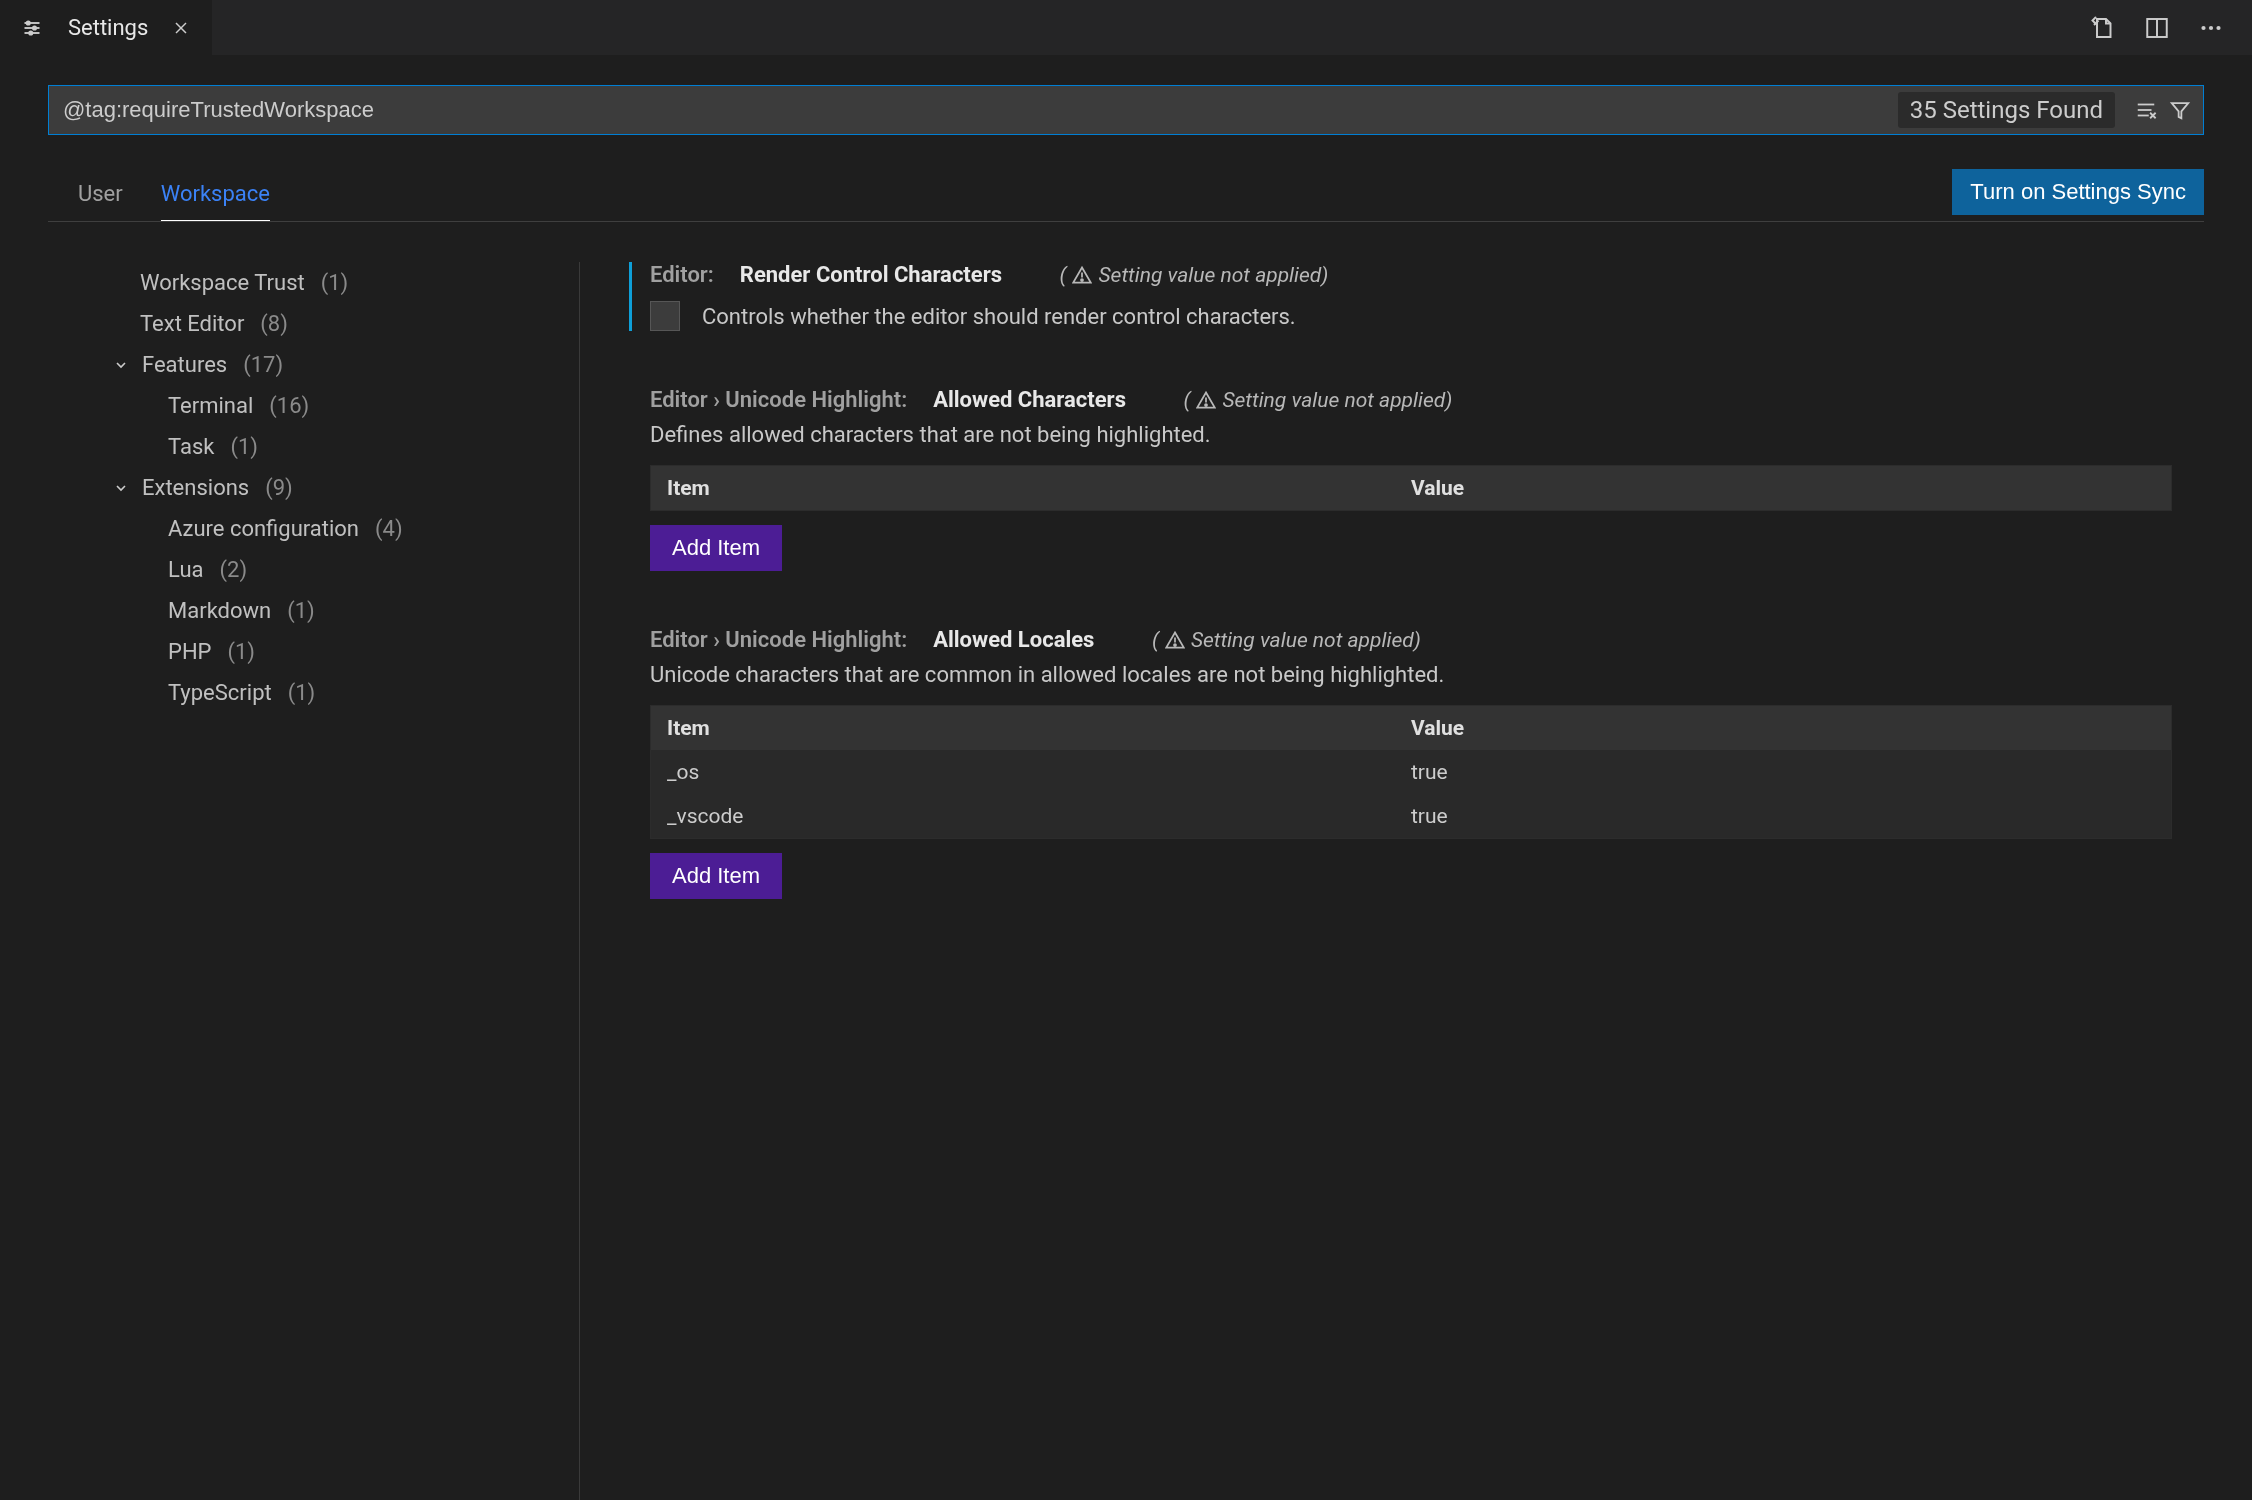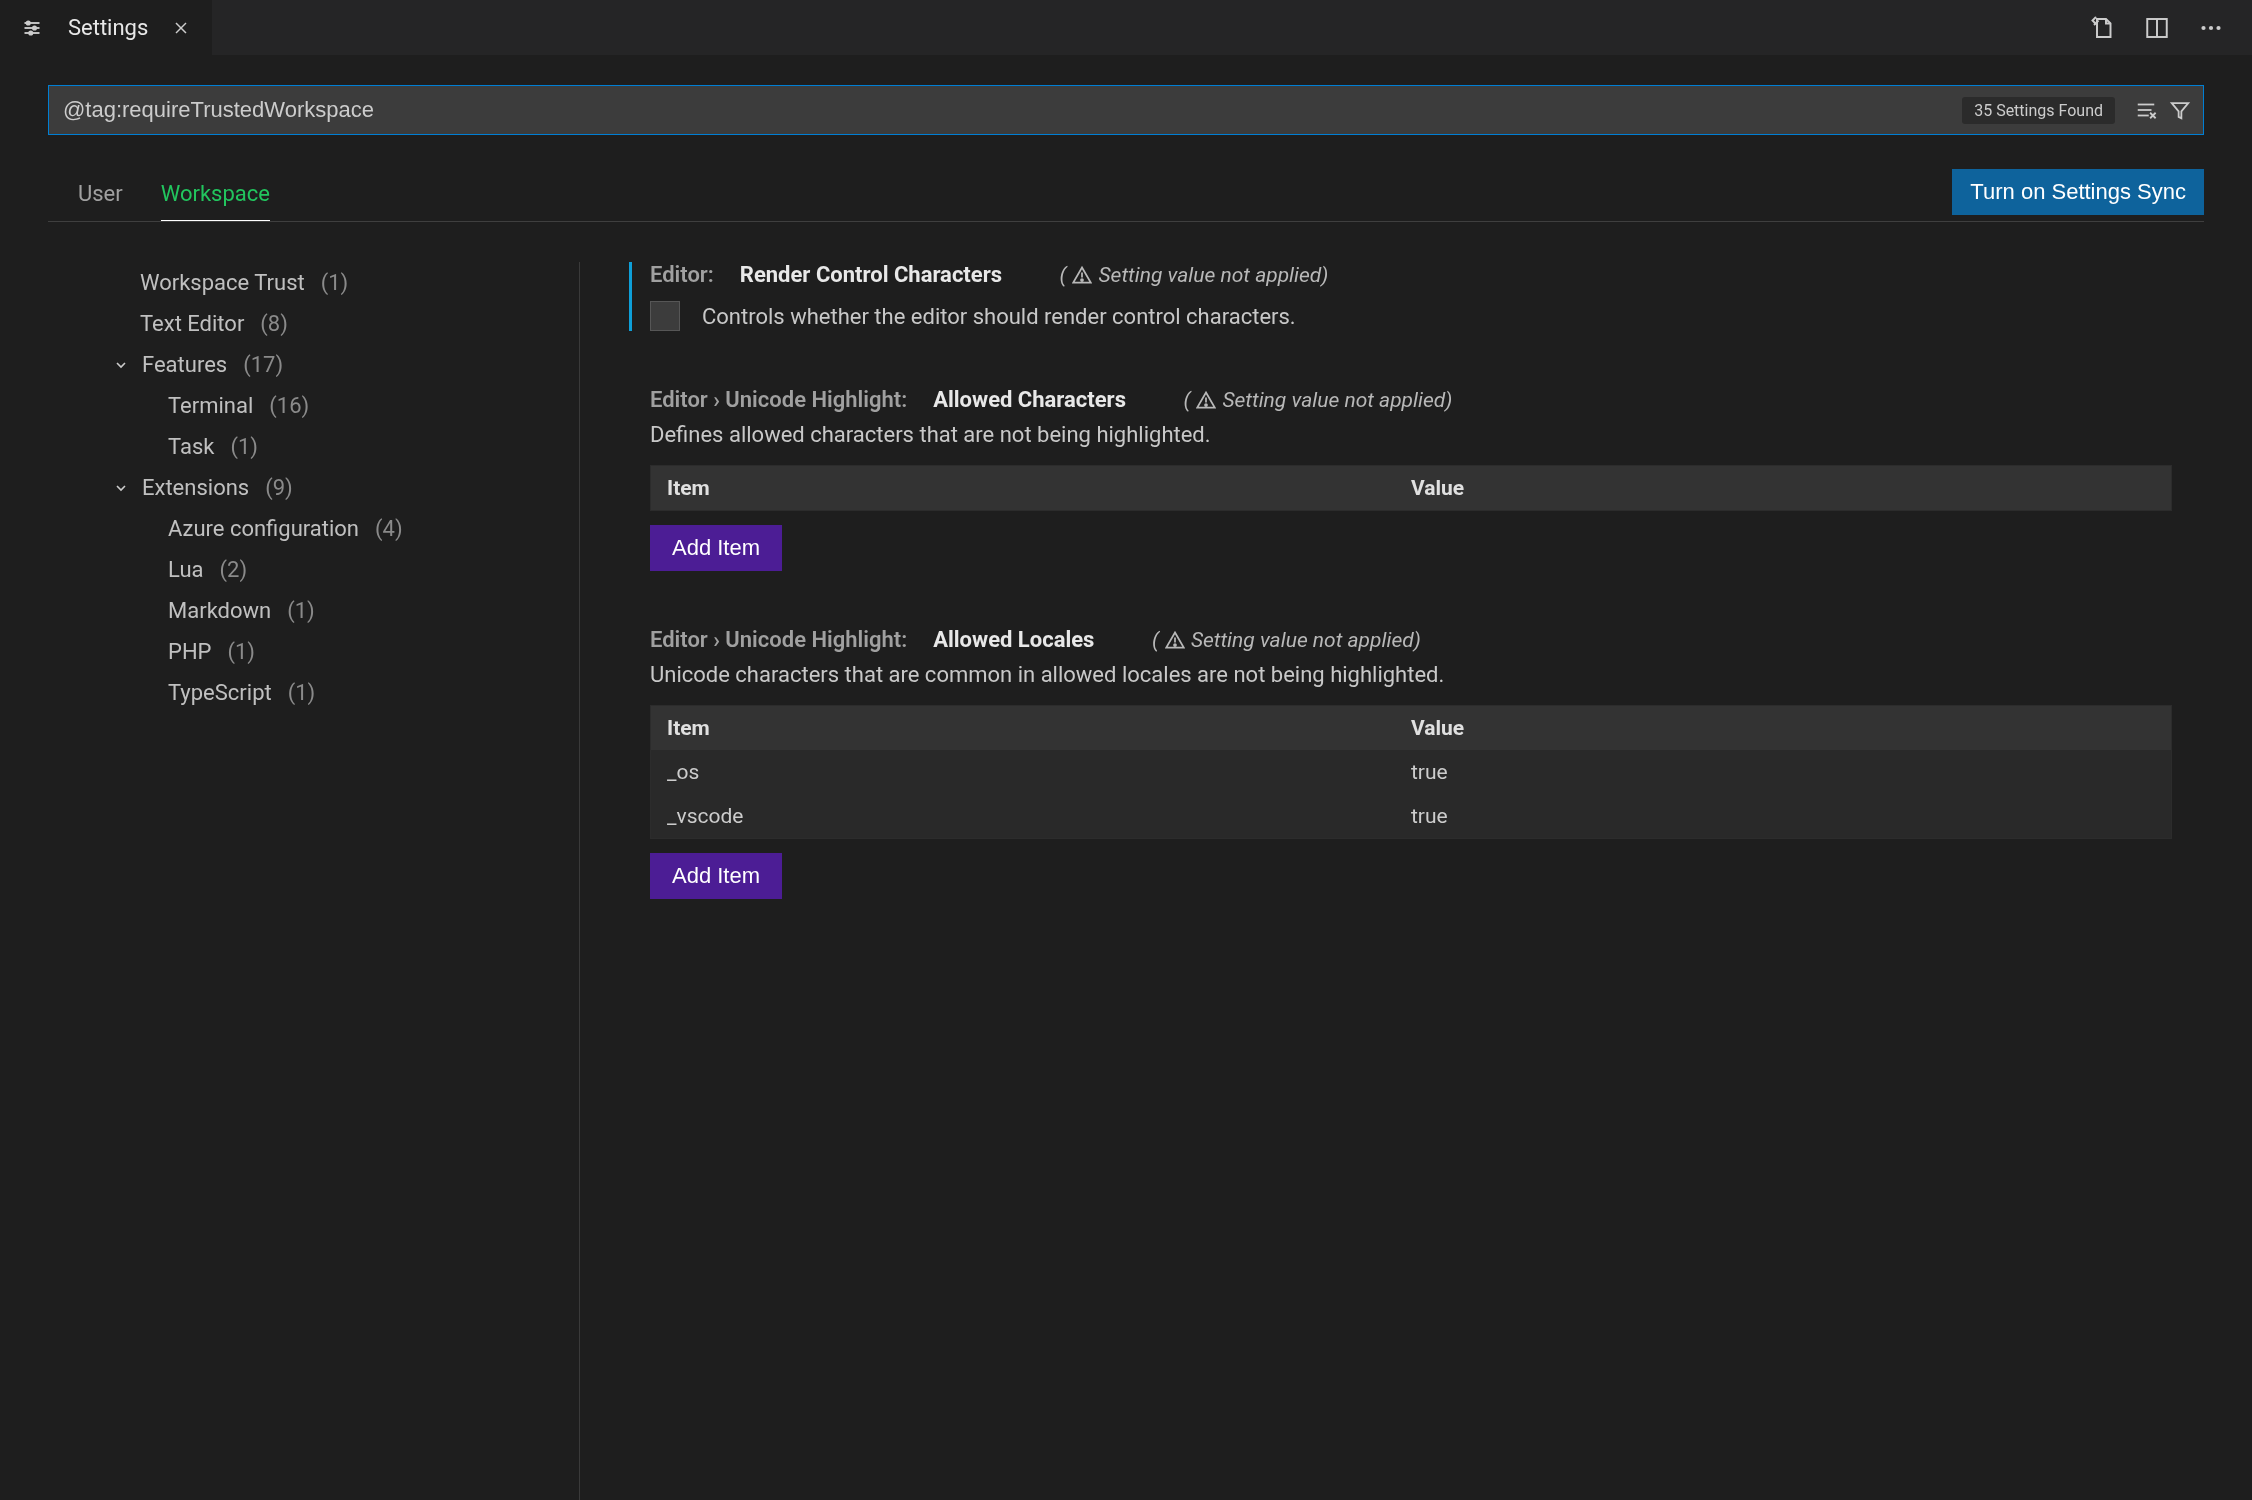--- a/index.html
+++ b/index.html
@@ -57,21 +57,21 @@
     border: none;
     outline: none;
     color: #cccccc;
     font-size: 22px;
     height: 100%;
   }
   .search-box input::selection { background:#0a4a78; }
   .search-found {
     background:#2b2b2b;
     color:#cccccc;
-    font-size:16px;
+    font-size:24px;
     padding: 4px 12px;
     border-radius:3px;
     margin-right:10px;
   }
   .search-icn { width:26px; height:26px; color:#cccccc; margin-left:8px; display:flex; align-items:center; justify-content:center; cursor:pointer;}
   
   .scope-row {
     display:flex;
     align-items:flex-end;
     margin: 34px 48px 0 48px;
@@ -80,21 +80,21 @@
     gap:44px;
   }
   .scope-tabs { display:flex; gap:38px; padding-left:30px;}
   .scope-tab {
     font-size:22px;
     color:#a0a0a0;
     padding-bottom:14px;
     cursor:pointer;
   }
   .scope-tab.active {
-    color:#22c55e;
+    color:#3b82f6;
     border-bottom:1px solid #ffffff;
   }
   .sync-btn {
     margin-left:auto;
     background:#0e639c;
     color:#ffffff;
     border:none;
     font-size:22px;
     padding:10px 18px;
     cursor:pointer;

